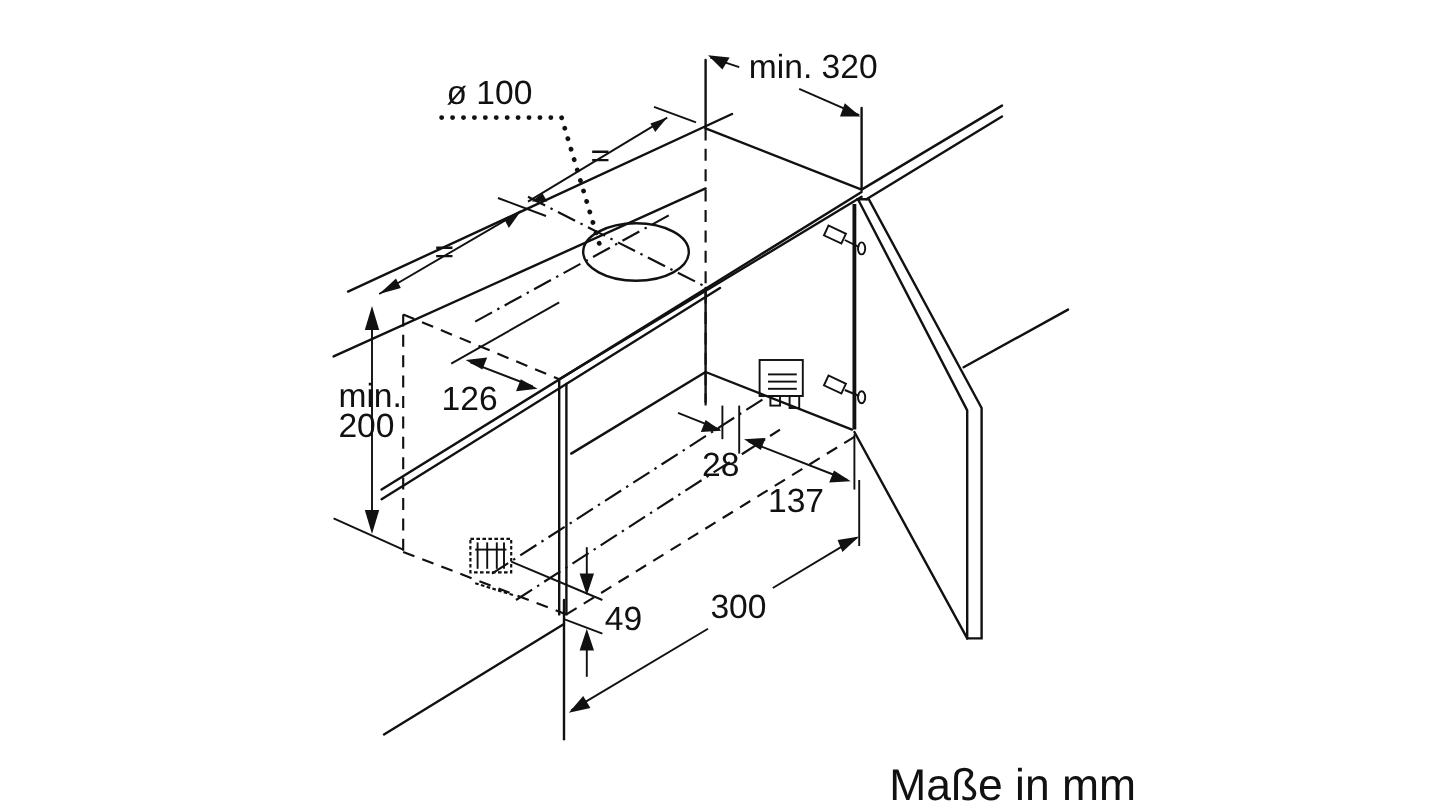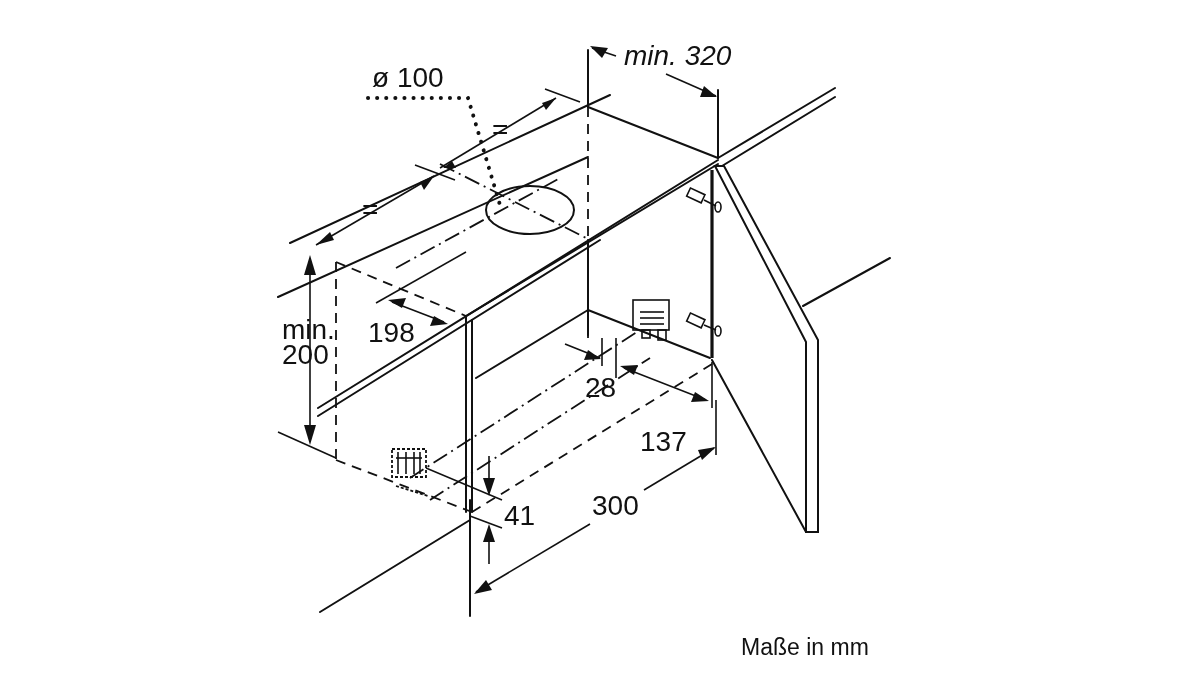--- a/index.html
+++ b/index.html
@@ -6,21 +6,21 @@
   body { width: 1200px; height: 674px; position: relative; overflow: hidden; font-family: "Liberation Sans", sans-serif; }
   svg { position: absolute; left: 0; top: 0; }
   .ln { stroke: #111; stroke-width: 2; fill: none; stroke-linecap: round; }
   .thin { stroke: #111; stroke-width: 1.6; fill: none; }
   .dash { stroke: #111; stroke-width: 1.8; fill: none; stroke-dasharray: 10 7; }
   .dashdot { stroke: #111; stroke-width: 1.8; fill: none; stroke-dasharray: 16 5 2 5; }
   .dot { stroke: #111; stroke-width: 4; fill: none; stroke-dasharray: 0.1 9; stroke-linecap: round; }
   .thick { stroke: #111; stroke-width: 3.2; fill: none; }
   .arrow { fill: #111; }
   .lbl { position: absolute; font-size: 28px; color: #111; line-height: 1; white-space: nowrap; font-family: "Liberation Sans", sans-serif; }
-  .caption { font-size: 23px; }
+  .caption { font-size: 37px; }
 </style>
 </head>
 <body>
 
 <svg width="1200" height="674" viewBox="0 0 1200 674">
 
   <line class="ln" x1="290" y1="243" x2="610" y2="95"></line>
   <line class="ln" x1="278" y1="297" x2="588" y2="157"></line>
   <line class="ln" x1="588" y1="107" x2="718" y2="158"></line>
   <line class="ln" x1="588" y1="50" x2="588" y2="107"></line>
@@ -131,23 +131,23 @@
     <line class="thin" x1="396" y1="458" x2="422" y2="458"></line>
     <line class="thin" x1="398" y1="452" x2="398" y2="474"></line>
     <line class="thin" x1="406" y1="452" x2="406" y2="474"></line>
     <line class="thin" x1="414" y1="452" x2="414" y2="474"></line>
     <line class="thin" x1="420" y1="452" x2="420" y2="474"></line>
     <line class="dash" x1="396" y1="486" x2="428" y2="496" style="stroke-dasharray:3 2"></line>
   </g>
 </svg>
 
 <div class="lbl" style="left:372px;top:64px;">ø 100</div>
-<div class="lbl" style="left:624px;top:42px;font-style:italic;">min. 320</div>
+<div class="lbl" style="left:624px;top:42px;">min. 320</div>
 <div class="lbl" style="left:492px;top:116px;">=</div>
 <div class="lbl" style="left:362px;top:196px;">=</div>
 <div class="lbl" style="left:282px;top:316px;">min.</div>
 <div class="lbl" style="left:282px;top:341px;">200</div>
-<div class="lbl" style="left:368px;top:319px;">198</div>
+<div class="lbl" style="left:368px;top:319px;">126</div>
 <div class="lbl" style="left:585px;top:374px;">28</div>
-<div class="lbl" style="left:640px;top:428px;">137</div>
+<div class="lbl" style="left:640px;top:404px;">137</div>
 <div class="lbl" style="left:592px;top:492px;">300</div>
-<div class="lbl" style="left:504px;top:502px;">41</div>
+<div class="lbl" style="left:504px;top:502px;">49</div>
 <div class="lbl caption" style="left:741px;top:636px;">Maße in mm</div>
 
 </body></html>

